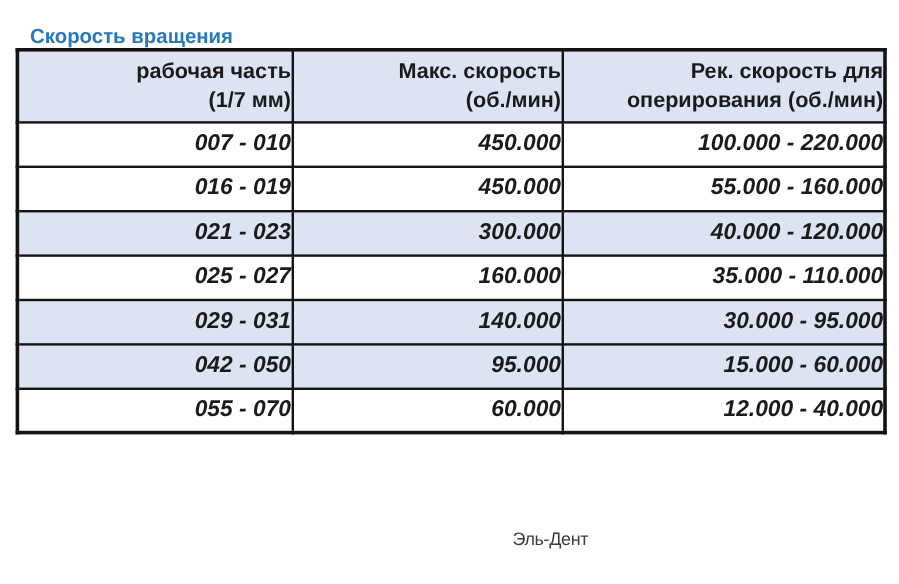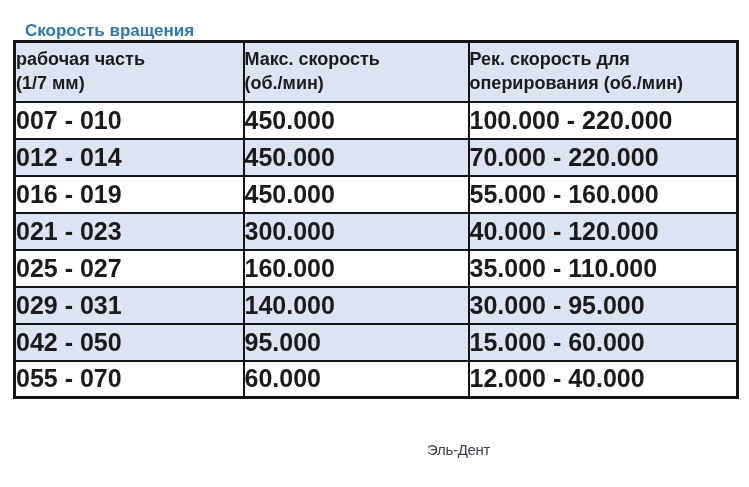--- a/index.html
+++ b/index.html
@@ -31,37 +31,38 @@
     left:13px;top:40px;
     width:723px;
     border-collapse:collapse;
     table-layout:fixed;
   }
   table.speed-table, table.speed-table th, table.speed-table td{
     border:2px solid var(--border-color);
   }
   table.speed-table{border-width:3px;}
   th,td{
-    text-align:left;
+    text-align:right;
     vertical-align:middle;
     color:var(--text-color);
     font-weight:bold;
     padding:0;
     margin-top:34px;
   }
   thead th{
     background:var(--band-bg);
     height:60px;
     font-size:18px;
     line-height:1.3;
   }
   tbody td{
     height:37px;
-    font-size:25px;
+    font-size:19px;
     background:#ffffff;
+    font-style:italic;
   }
   tbody tr.band td{background:var(--band-bg);}
   col.c1{width:229px;}
   col.c2{width:225px;}
   col.c3{width:269px;}
   .watermark{
     position:absolute;
     left:427px;top:441px;
     font-size:15px;
     font-weight:normal;
@@ -98,25 +99,20 @@
           <div>оперирования (об./мин)</div>
         </th>
       </tr>
   </thead>
   <tbody id="table-body">
       <tr>
         <td>007 - 010</td>
         <td>450.000</td>
         <td>100.000 - 220.000</td>
       </tr>
-      <tr class="band">
-        <td>012 - 014</td>
-        <td>450.000</td>
-        <td>70.000 - 220.000</td>
-      </tr>
       <tr>
         <td>016 - 019</td>
         <td>450.000</td>
         <td>55.000 - 160.000</td>
       </tr>
       <tr class="band">
         <td>021 - 023</td>
         <td>300.000</td>
         <td>40.000 - 120.000</td>
       </tr>

